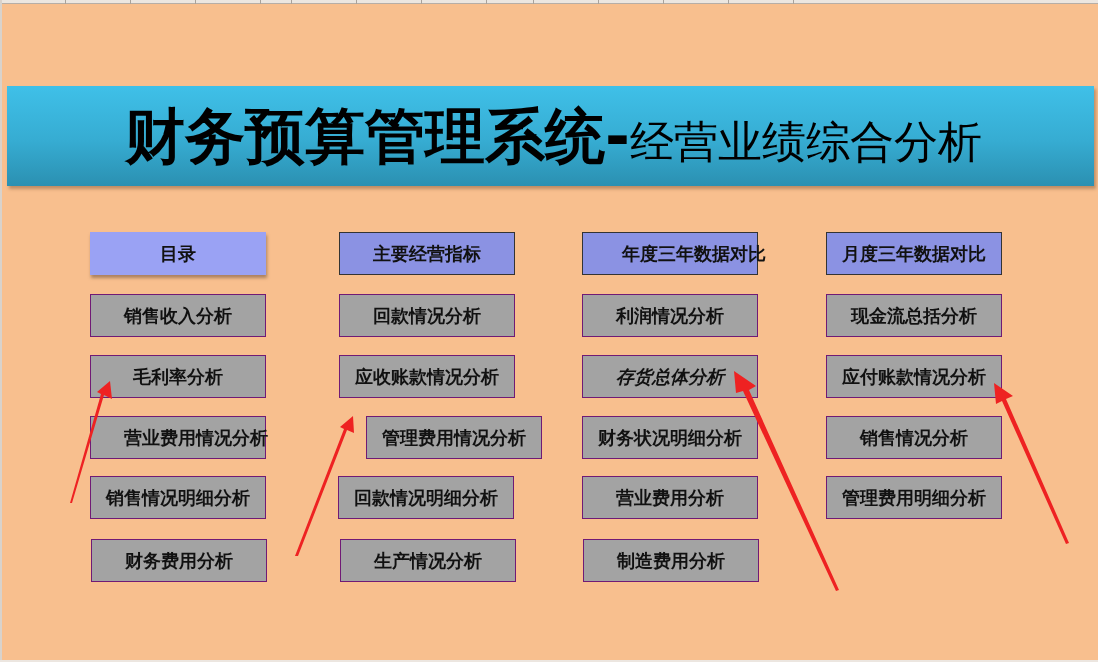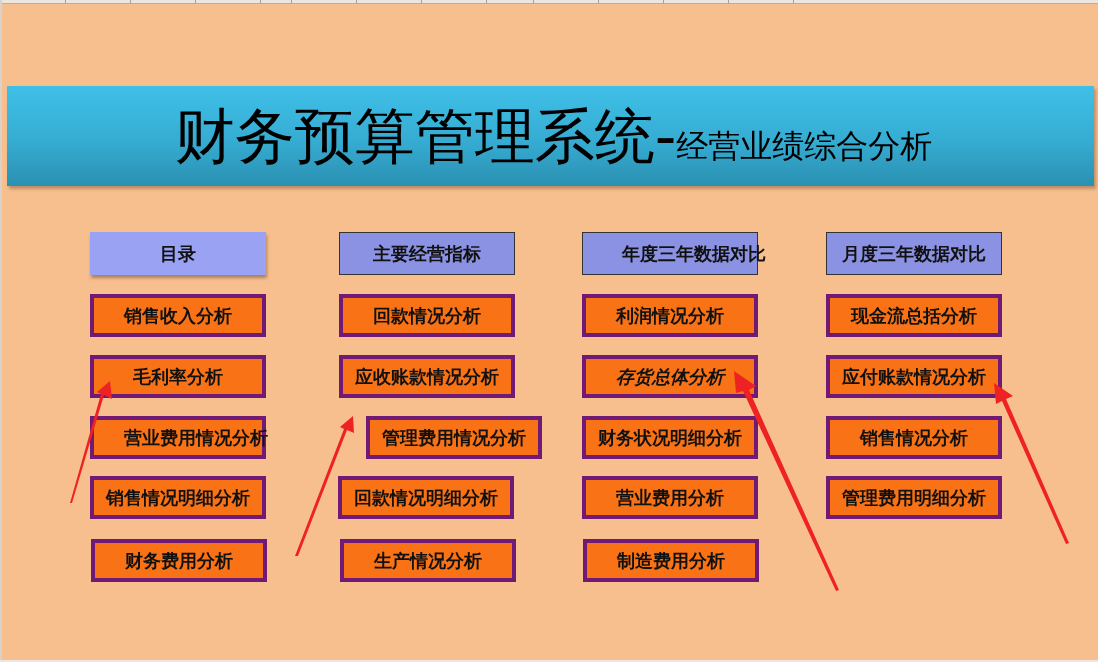--- a/index.html
+++ b/index.html
@@ -53,42 +53,42 @@
       justify-content: center;
     }
     .title-text {
       color: #000;
       white-space: nowrap;
       line-height: 1;
       margin-left: 6px;
     }
     .title-main {
       font-size: 60px;
-      font-weight: normal;
+      font-weight: bold;
       letter-spacing: 0px;
     }
     .title-sub {
-      font-size: 32px;
+      font-size: 44px;
       font-weight: normal;
     }
     .btn {
       position: absolute;
       width: 176px;
       height: 43px;
       box-sizing: border-box;
       display: flex;
       align-items: center;
       justify-content: center;
       font-size: 18px;
       font-weight: bold;
       color: #111;
       cursor: pointer;
       white-space: nowrap;
-      background: #f97316;
-      border: 4px solid #701a75;
+      background: #a3a3a3;
+      border: 1px solid #701a75;
     }
     .btn.header {
       background: #8b92e3;
       border: 1px solid #333;
     }
     .btn.header.primary {
       background: #9aa2f4;
       border: none;
       box-shadow: 1px 3px 3px rgba(110, 80, 60, 0.55);
     }

